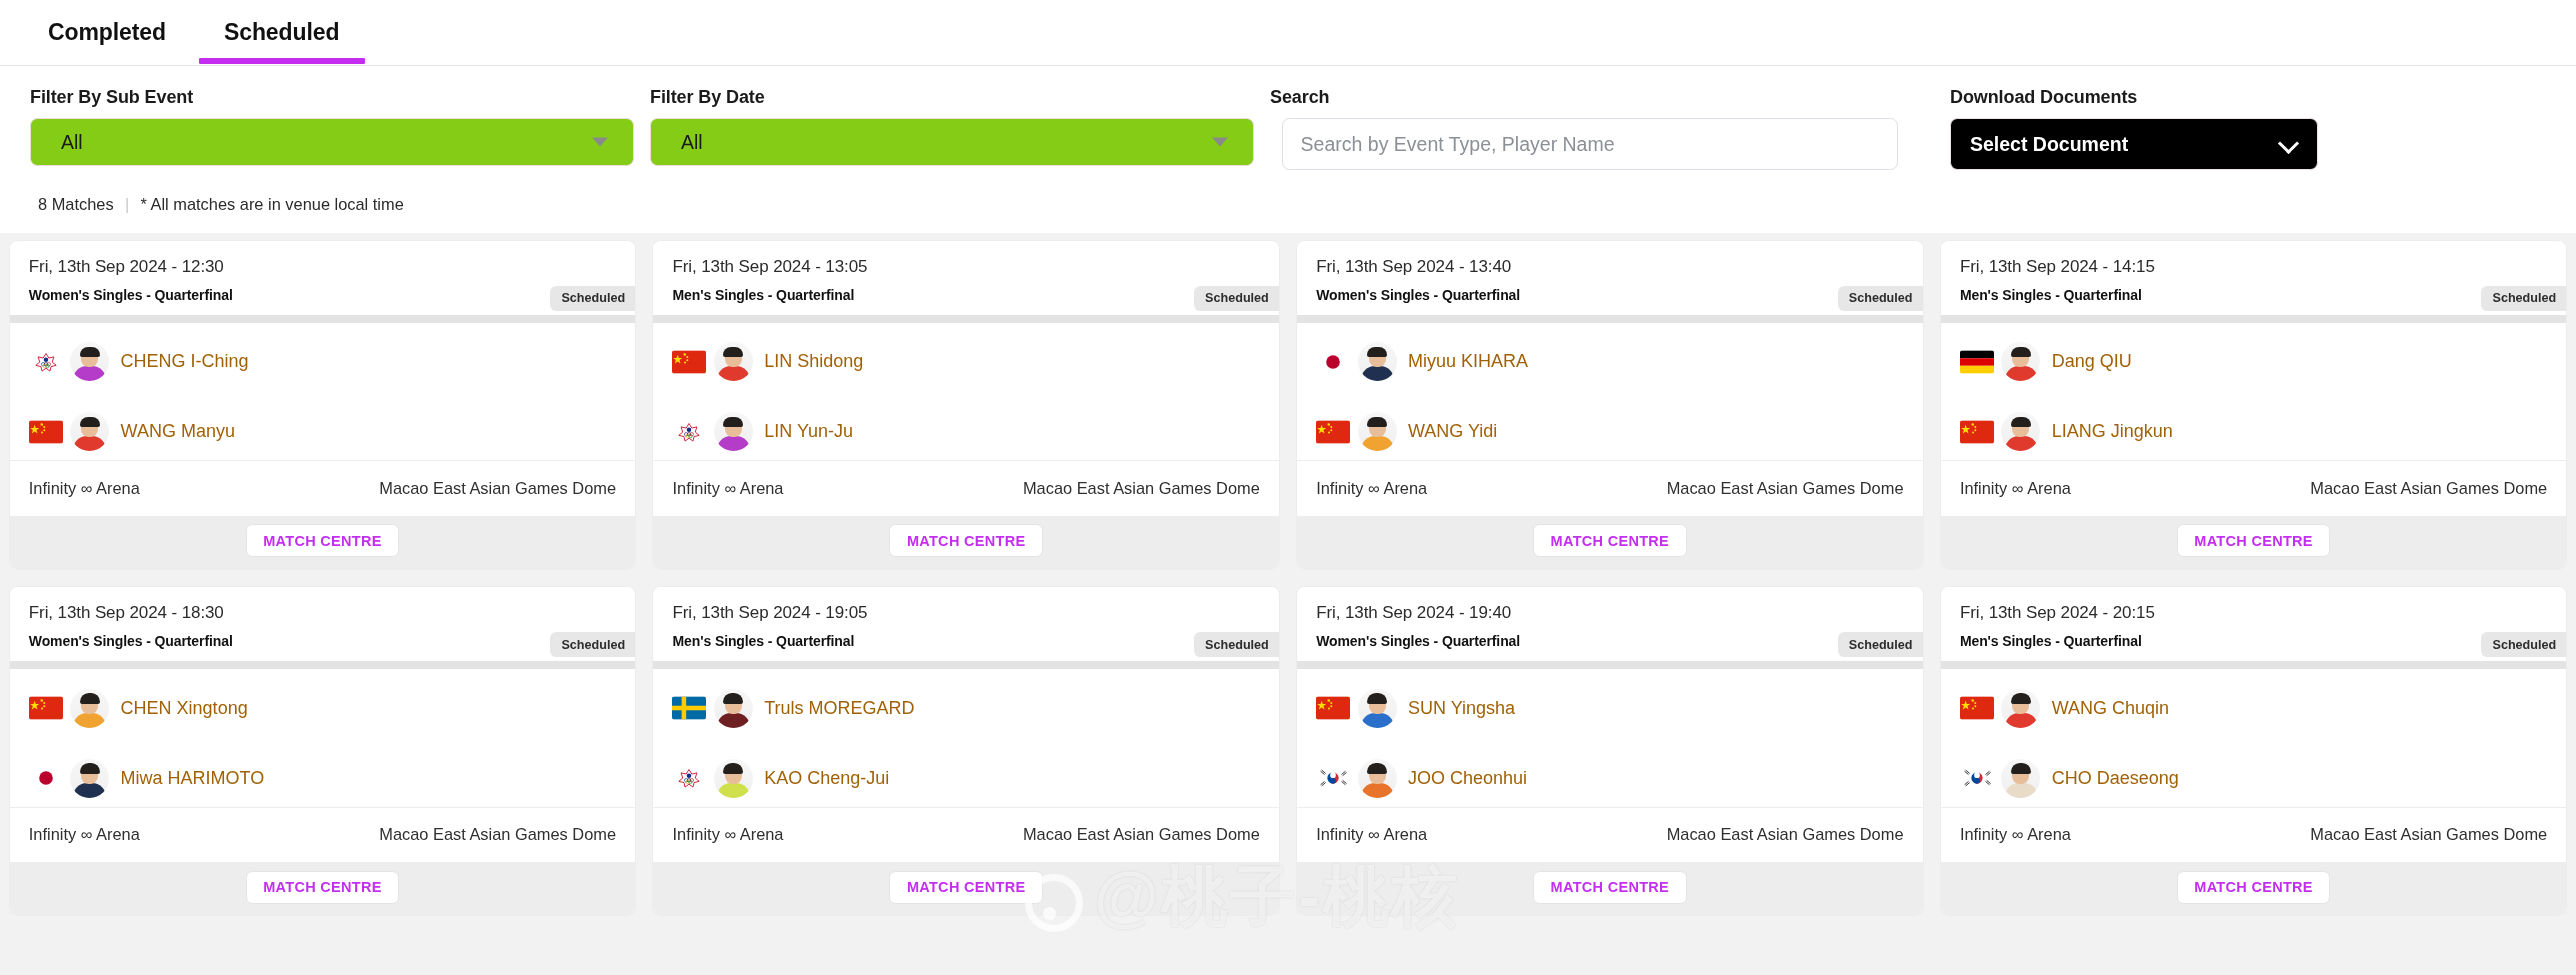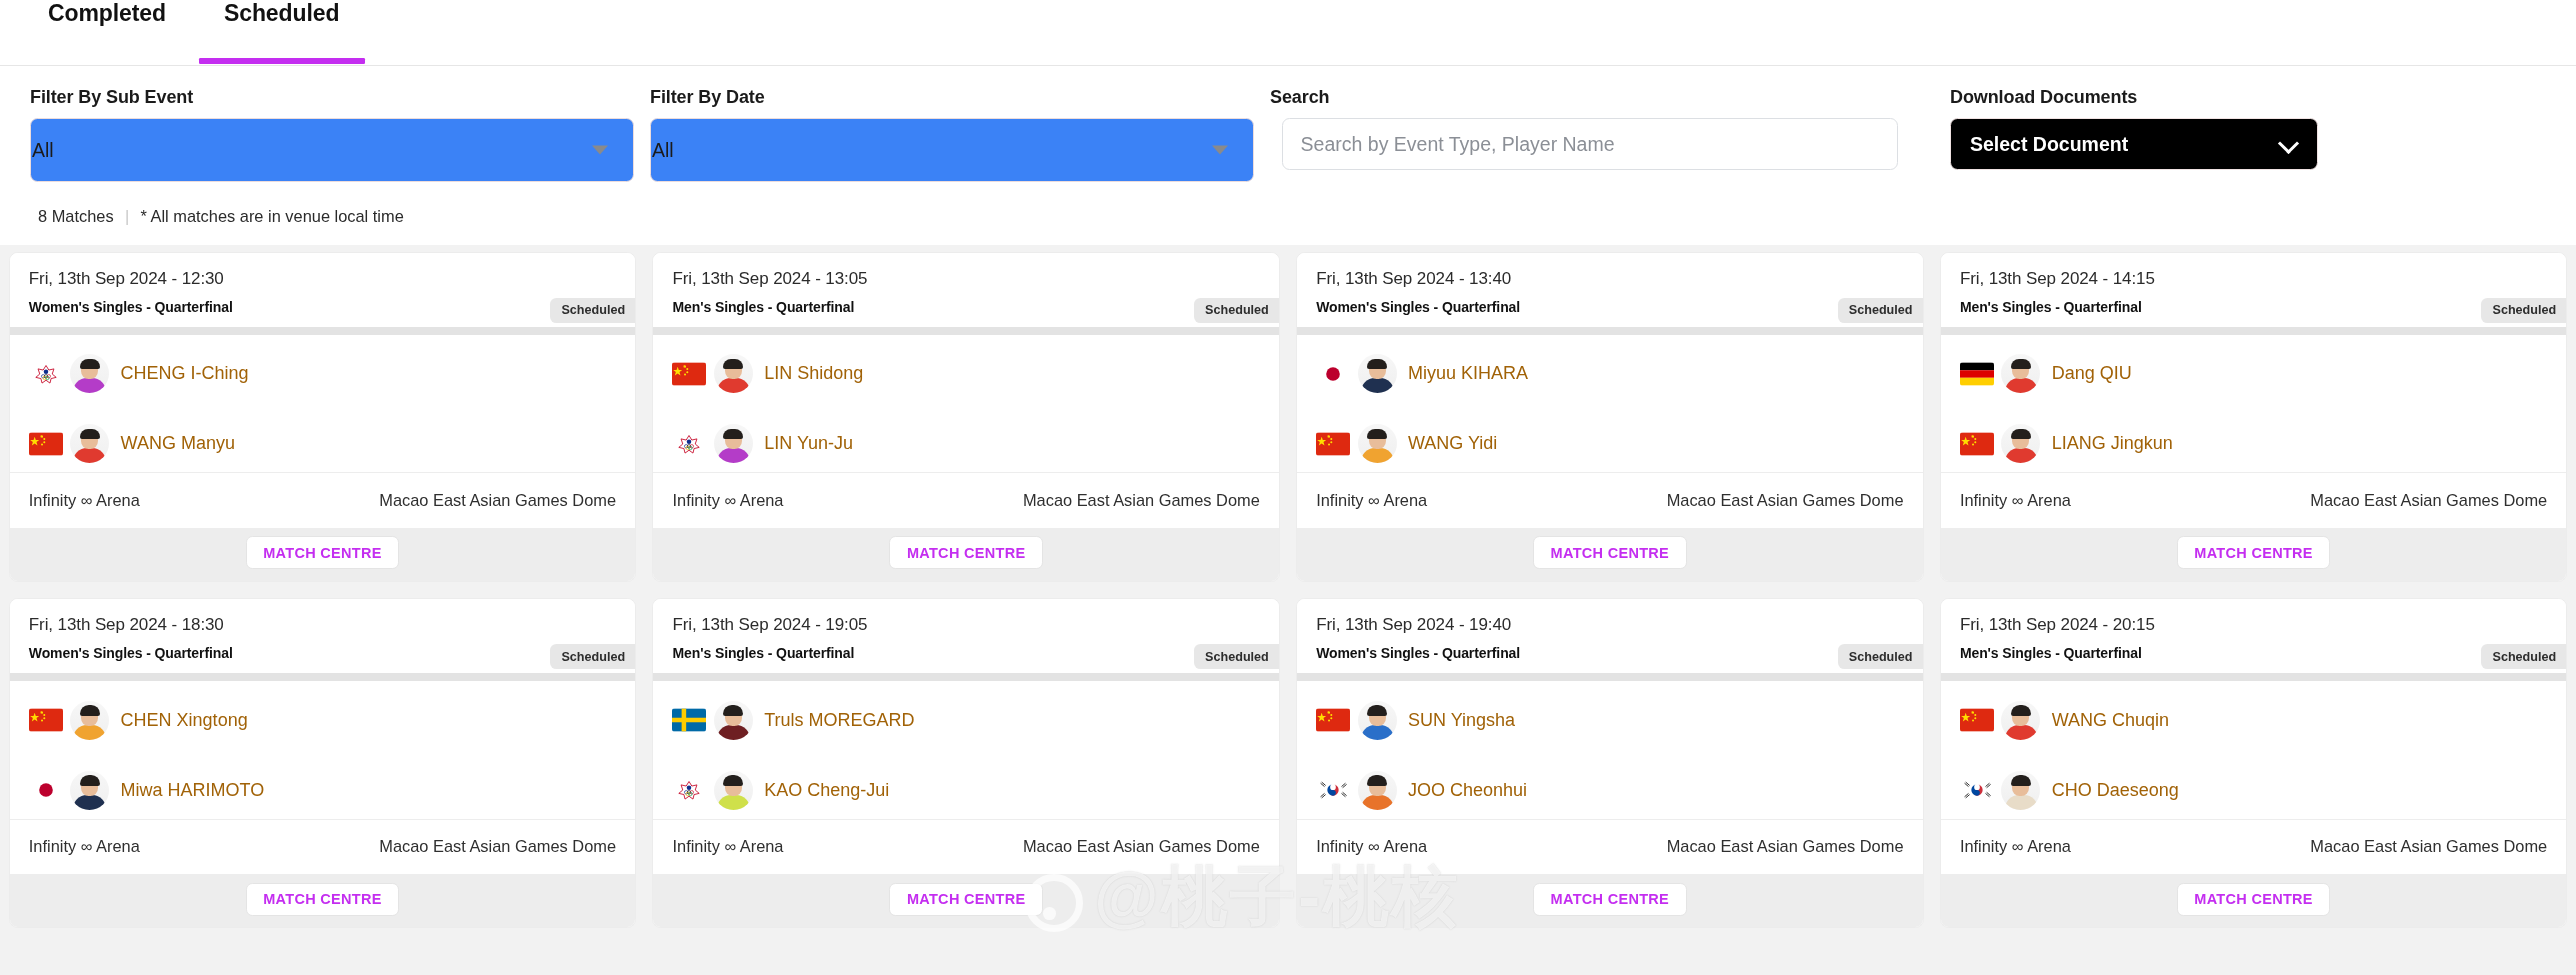--- a/index.html
+++ b/index.html
@@ -19,21 +19,21 @@
     background: #ffffff;
     display: flex;
     align-items: flex-start;
     padding-left: 19px;
     border-bottom: 1.9px solid #e6e6e6;
   }
   .tab {
     position: relative;
     height: 64px;
     display: flex;
-    align-items: flex-start;
+    align-items: center;
     justify-content: center;
     padding: 0 29px;
     font-size: 23px;
     font-weight: bold;
     color: #111111;
     letter-spacing: -0.1px;
     cursor: pointer;
     background: transparent;
     border: none;
     font-family: "Liberation Sans", sans-serif;
@@ -64,27 +64,27 @@
   .filter-label {
     font-size: 18px;
     font-weight: bold;
     color: #1b1b1b;
     margin-bottom: 10px;
     letter-spacing: -0.1px;
   }
 
   .select-box {
     position: relative;
-    height: 64px;
+    height: 48px;
     border: 1.3px solid #ecdcdc;
     border-radius: 7.5px;
-    background: #3b82f6;
+    background: #84cc16;
     display: flex;
     align-items: center;
-    padding: 0 1px;
+    padding: 0 30px;
     cursor: pointer;
     width: 604px;
   }
   .select-box .sel-value {
     font-size: 19.5px;
     color: #1b1b1b;
   }
   .caret-tri {
     position: absolute;
     right: 25px;

